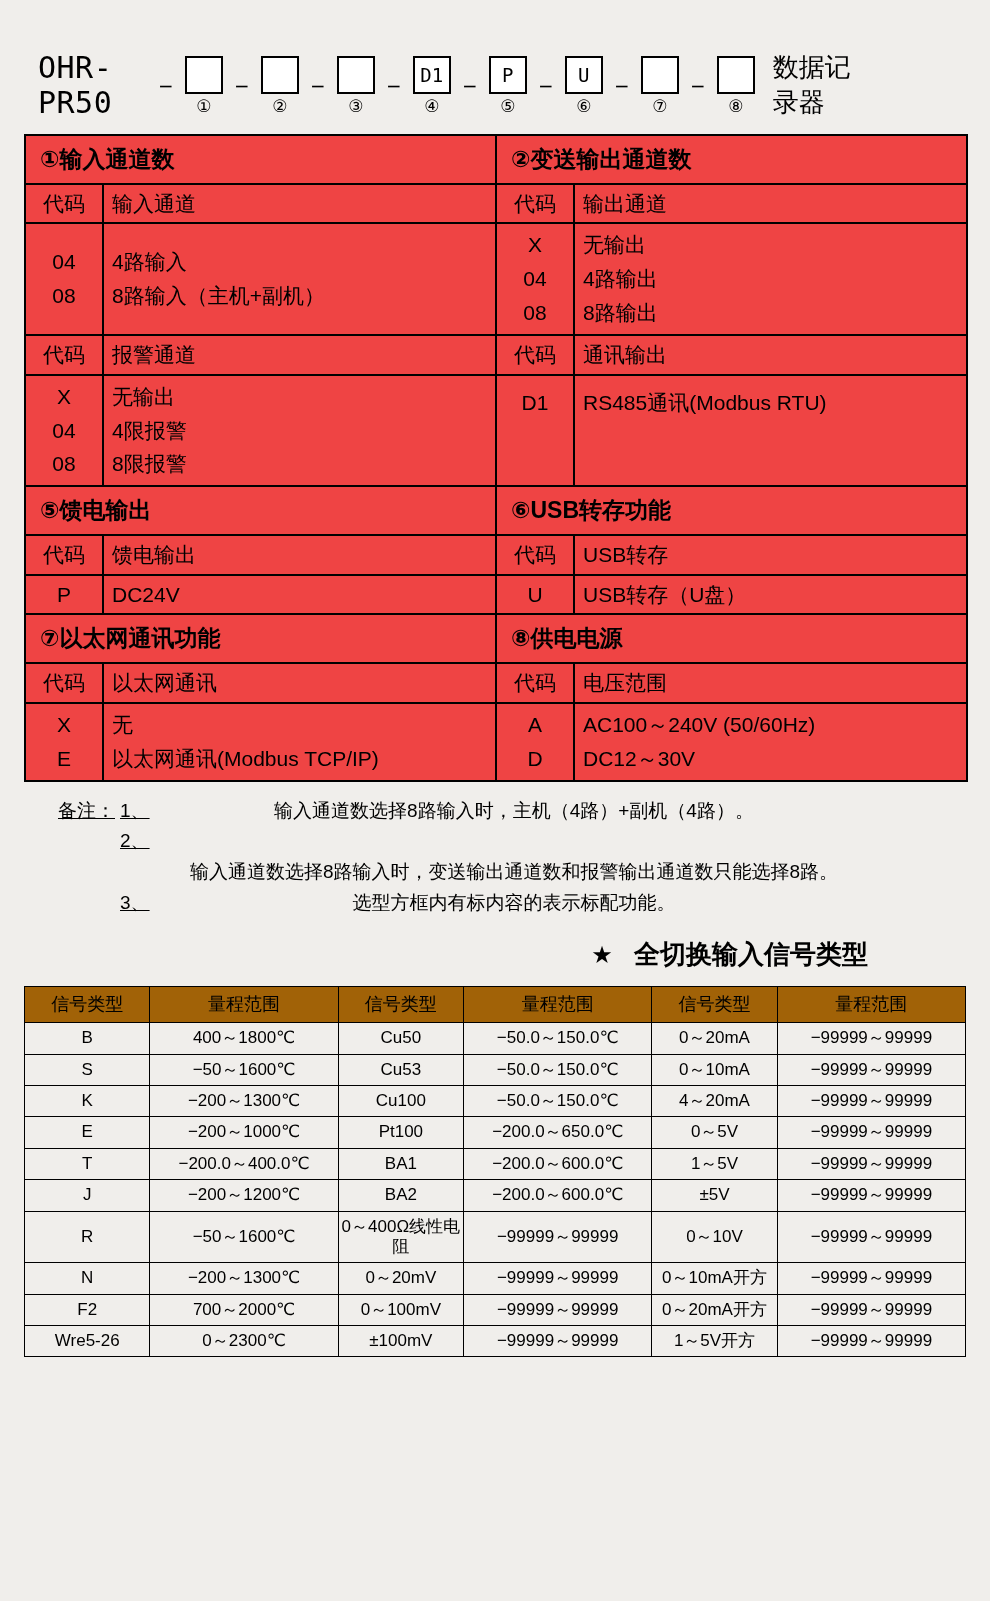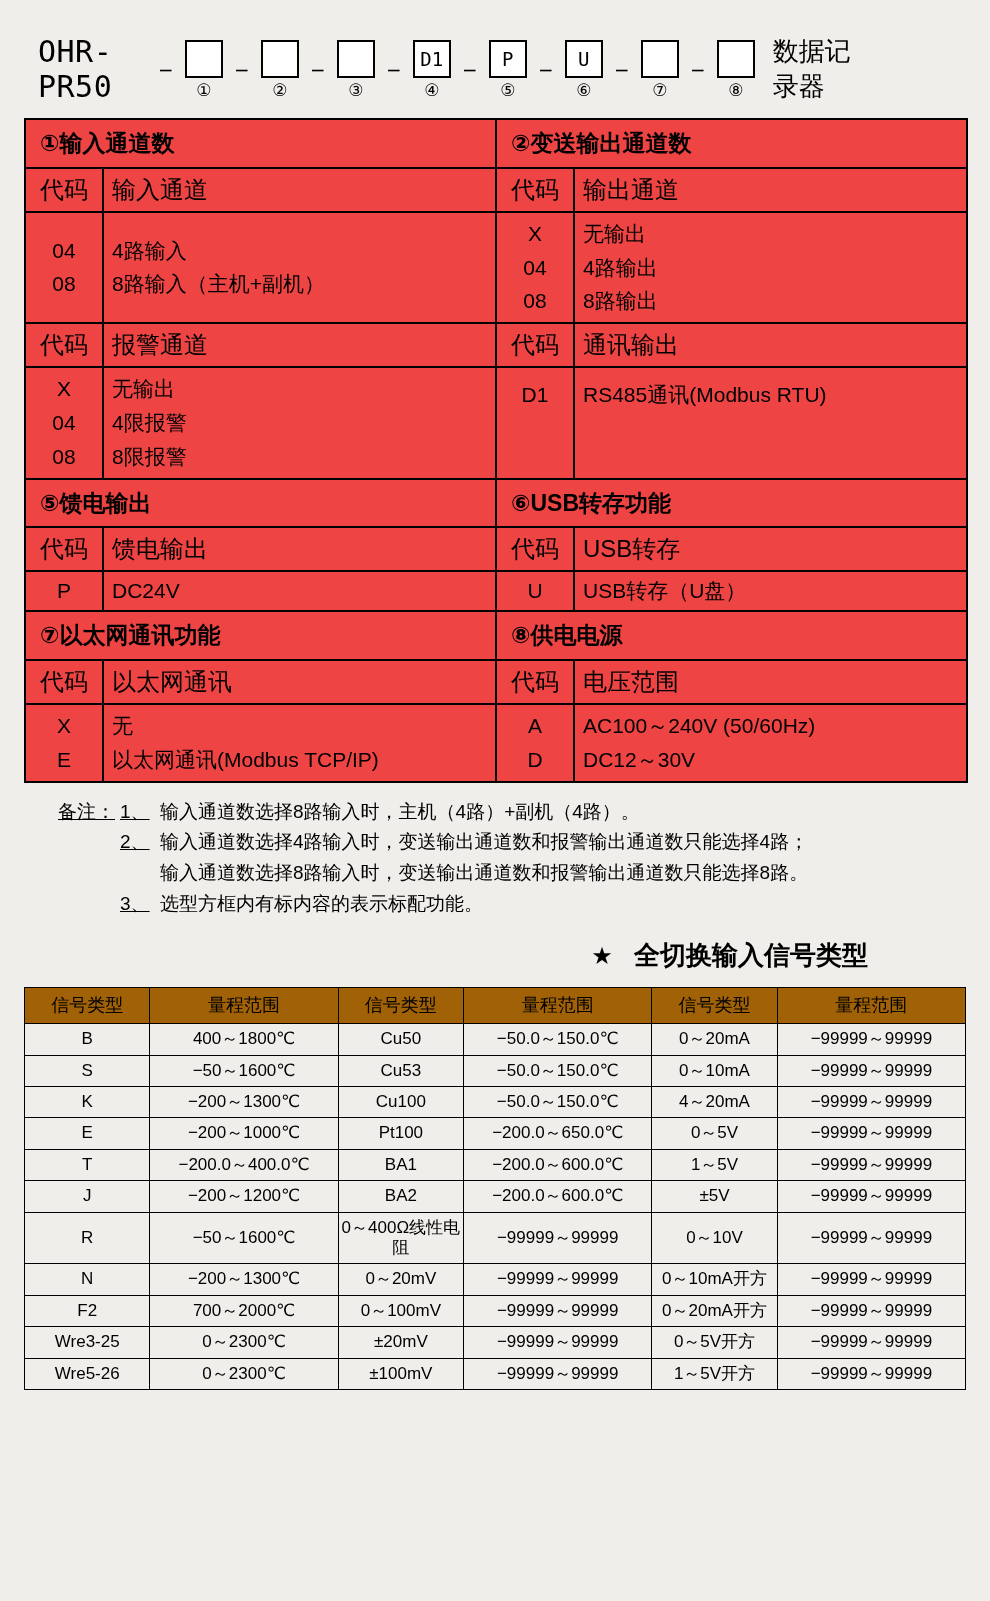--- a/index.html
+++ b/index.html
@@ -3,21 +3,21 @@
 <meta charset="utf-8">
 <style>
   html,body{margin:0;padding:0;}
   body{
     width:990px;height:1601px;
     background:#f0eeeb;
     font-family:"Liberation Sans","DejaVu Sans",sans-serif;
     color:#000;
     -webkit-font-smoothing:antialiased;
   }
-  .page{position:relative;width:892px;height:1601px;box-sizing:border-box;padding:0 24px;}
+  .page{position:relative;width:892px;height:1601px;box-sizing:border-box;padding:16px 24px;}
 
   
   .model-row{display:flex;align-items:center;padding-top:34px;padding-left:14px;}
   .model-name{font-size:30px;letter-spacing:0.5px;font-family:"DejaVu Sans Mono","Liberation Mono",monospace;}
   .dash{font-size:26px;margin:0 6px;}
   .box-wrap{display:flex;flex-direction:column;align-items:center;}
   .code-box{
     width:34px;height:34px;border:2px solid #000;background:#fff;
     display:flex;align-items:center;justify-content:center;
     font-size:19px;font-family:"DejaVu Sans Mono","Liberation Mono",monospace;
@@ -37,30 +37,30 @@
   table.opt td{
     border:2px solid #000;
     padding:4px 8px;
     font-size:21px;
     vertical-align:middle;
     line-height:1.42;
   }
   table.opt td.sect{
     font-size:23px;font-weight:bold;padding:7px 10px 7px 14px;
   }
-  table.opt td.hdr{font-size:24px;}
+  table.opt td.hdr{font-size:21px;}
   td.code{text-align:center;width:78px;}
   .cellpad{padding-left:10px;}
   .multi div{padding:2px 0;}
 
   
   .remarks{margin-top:14px;font-size:19px;line-height:1.62;padding-left:34px;}
   .remarks .rl{display:flex;}
   .remarks .rlab{width:62px;flex:none;text-decoration:underline;}
-  .remarks .rtxt{flex:1;}
+  .remarks .rtxt{flex:1;text-align:center;}
 
   
   .star-head{margin-top:18px;font-size:26px;font-weight:bold;padding-left:8px;text-align:right;}
   .star-head .star{font-size:24px;margin-right:14px;}
 
   
   table.sig{
     border-collapse:collapse;
     width:942px;
     margin-top:14px;
@@ -261,21 +261,20 @@
 
   <div class="remarks">
     <div class="rl">
       <span class="rlab">备注：</span>
       <span class="rlab" style="width:40px">1、</span>
       <span class="rtxt">输入通道数选择8路输入时，主机（4路）+副机（4路）。</span>
     </div>
     <div class="rl">
       <span class="rlab"></span>
       <span class="rlab" style="width:40px">2、</span>
-      <span class="rtxt">输入通道数选择4路输入时，变送输出通道数和报警输出通道数只能选择4路；</span>
     </div>
     <div class="rl">
       <span class="rlab"></span>
       <span class="rlab" style="width:40px"></span>
       <span class="rtxt">输入通道数选择8路输入时，变送输出通道数和报警输出通道数只能选择8路。</span>
     </div>
     <div class="rl">
       <span class="rlab"></span>
       <span class="rlab" style="width:40px">3、</span>
       <span class="rtxt">选型方框内有标内容的表示标配功能。</span>
@@ -373,28 +372,20 @@
       </tr>
       <tr>
         <td>F2</td>
         <td>700～2000℃</td>
         <td>0～100mV</td>
         <td>−99999～99999</td>
         <td>0～20mA开方</td>
         <td>−99999～99999</td>
       </tr>
       <tr>
-        <td>Wre3-25</td>
-        <td>0～2300℃</td>
-        <td>±20mV</td>
-        <td>−99999～99999</td>
-        <td>0～5V开方</td>
-        <td>−99999～99999</td>
-      </tr>
-      <tr>
         <td>Wre5-26</td>
         <td>0～2300℃</td>
         <td>±100mV</td>
         <td>−99999～99999</td>
         <td>1～5V开方</td>
         <td>−99999～99999</td>
       </tr>
     </tbody>
   </table>
 

